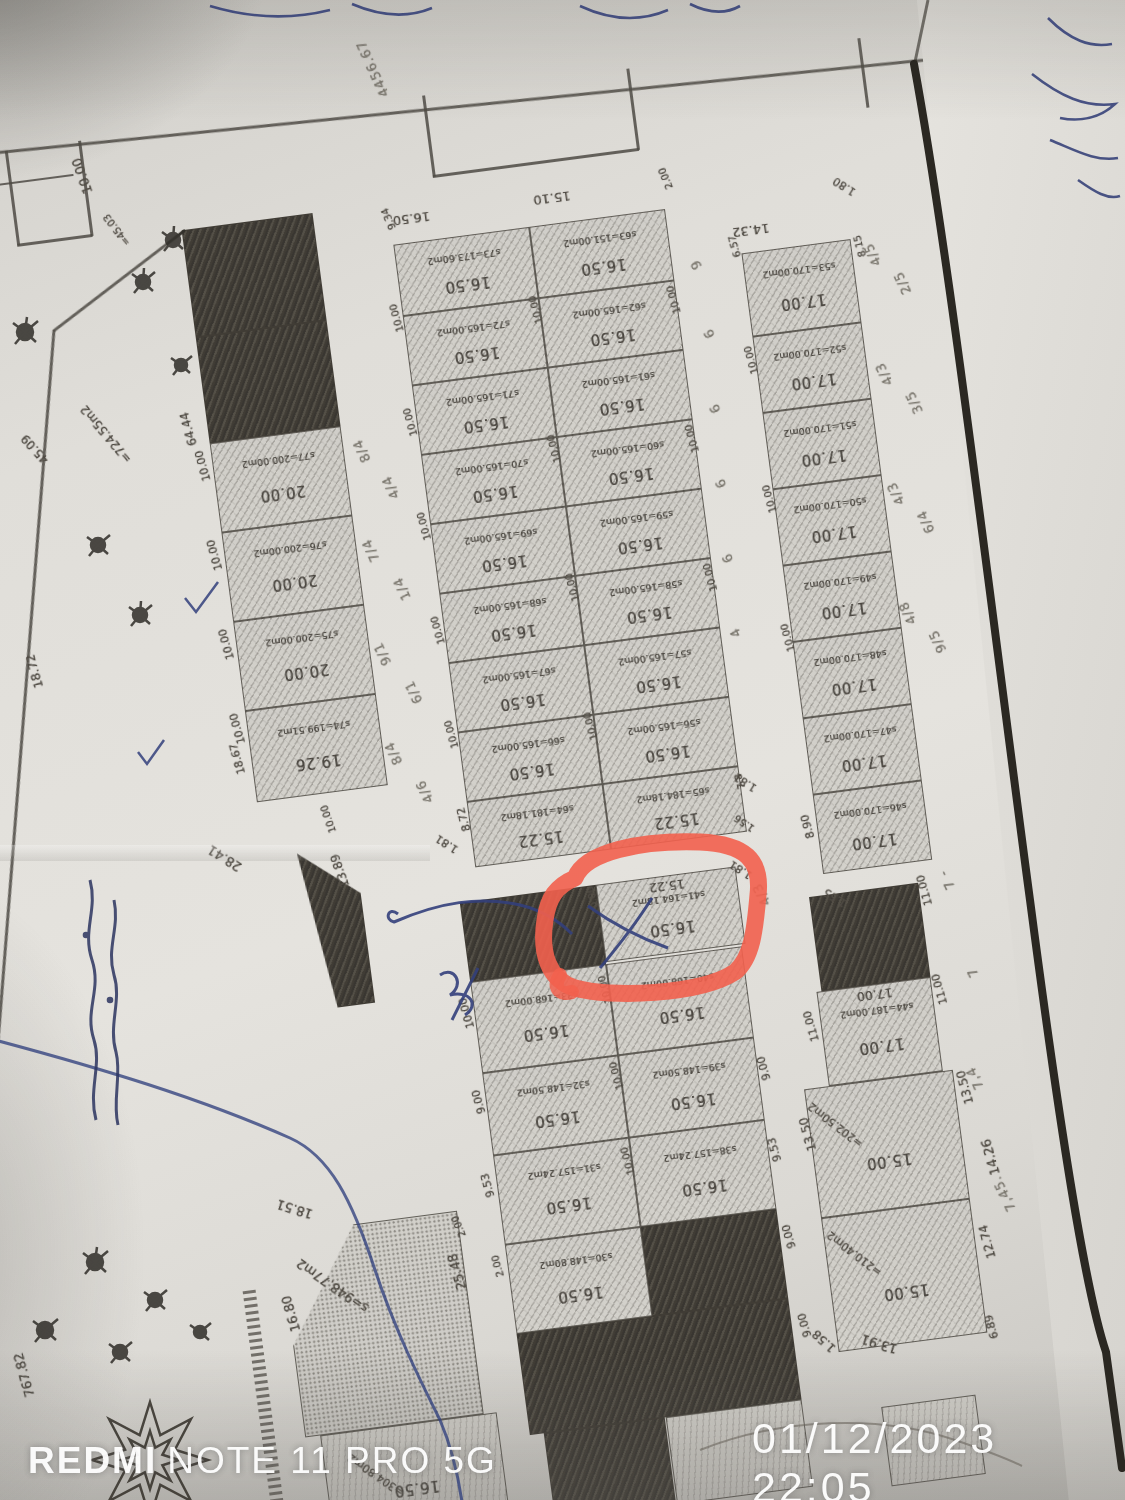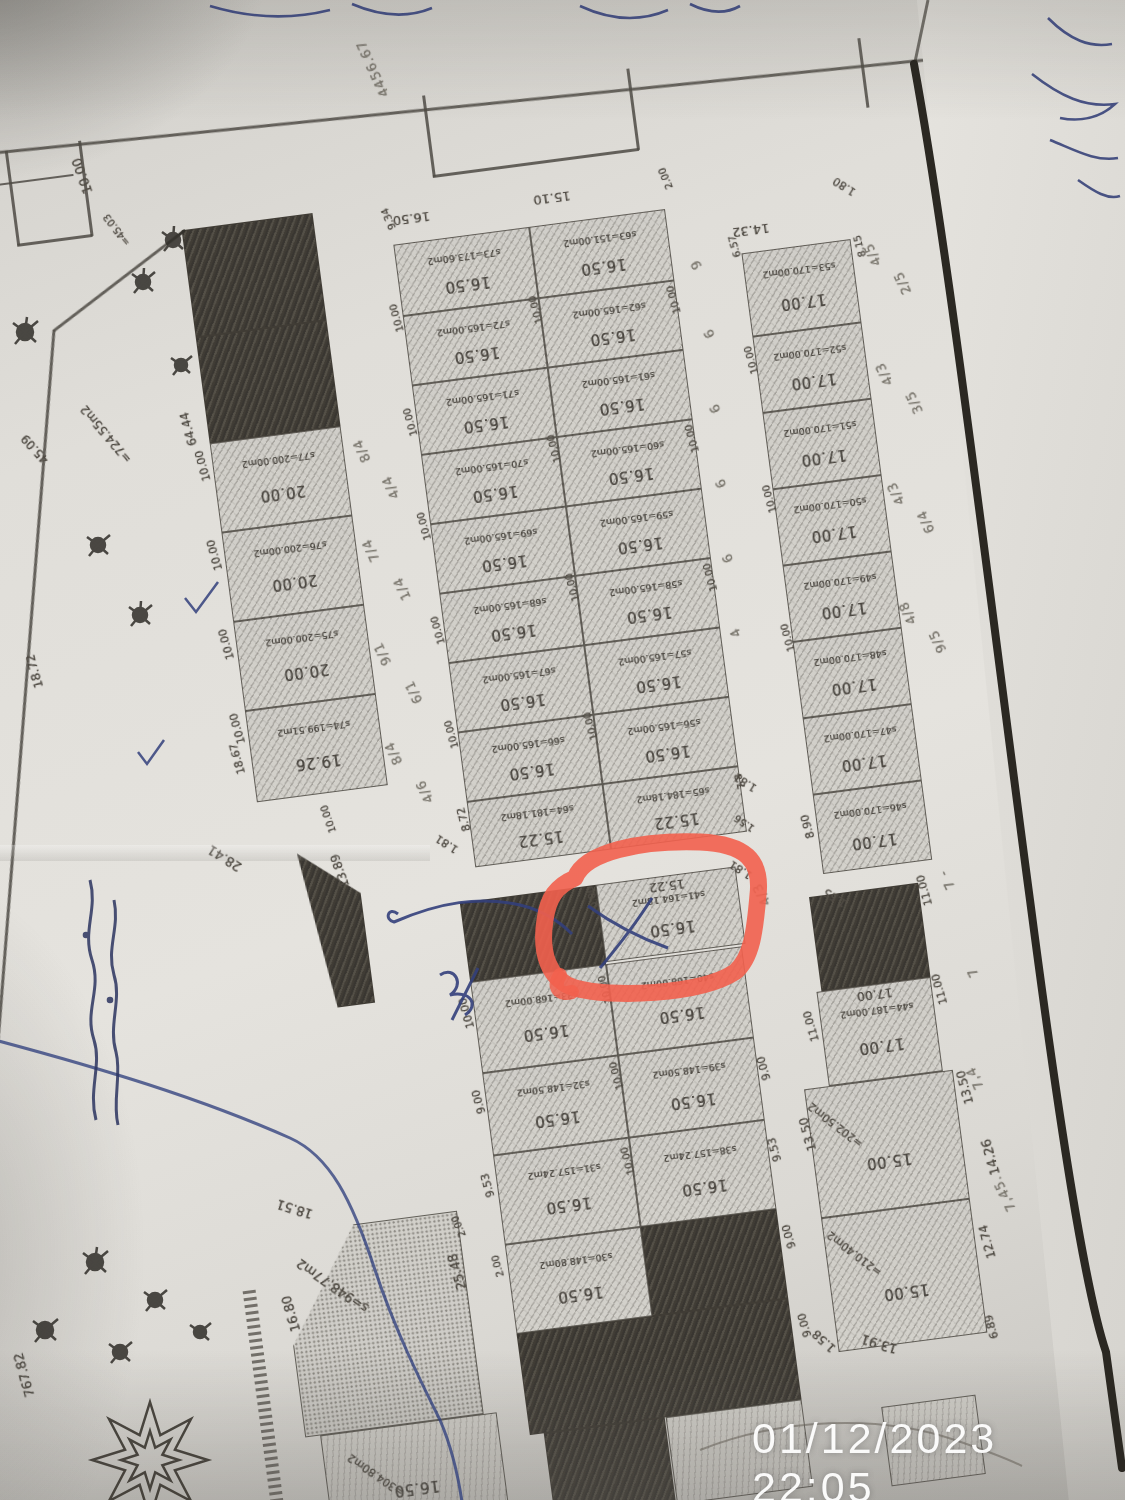--- a/index.html
+++ b/index.html
@@ -437,14 +437,15 @@
       <path d="M 210 6 C 250 18 290 20 330 10"></path>
       <path d="M 352 4 C 380 16 408 18 432 8"></path>
       <path d="M 580 6 C 610 20 640 22 668 10"></path>
       <path d="M 690 4 C 710 14 726 14 740 6"></path>
     </g>
 
     <path d="M 575 878 C 585 852 640 840 700 842 C 745 844 762 860 758 895 C 755 930 752 958 735 972 C 700 995 610 998 575 988 C 548 980 540 952 545 920 C 548 898 556 886 575 878 Z" stroke="#f2604e" stroke-width="17" fill="none" stroke-linejoin="round" stroke-linecap="round" opacity=".9"></path>
     <path d="M 560 975 C 552 988 560 996 572 992" stroke="#f2604e" stroke-width="14" fill="none" stroke-linecap="round" opacity=".85"></path>
   </svg>
 
+  <div class="wm" id="wm-left"><b>REDMI</b><span>NOTE 11 PRO 5G</span></div>
   <div class="wm" id="wm-right">01/12/2023  22:05</div>
 </div>
 
 </body></html>

